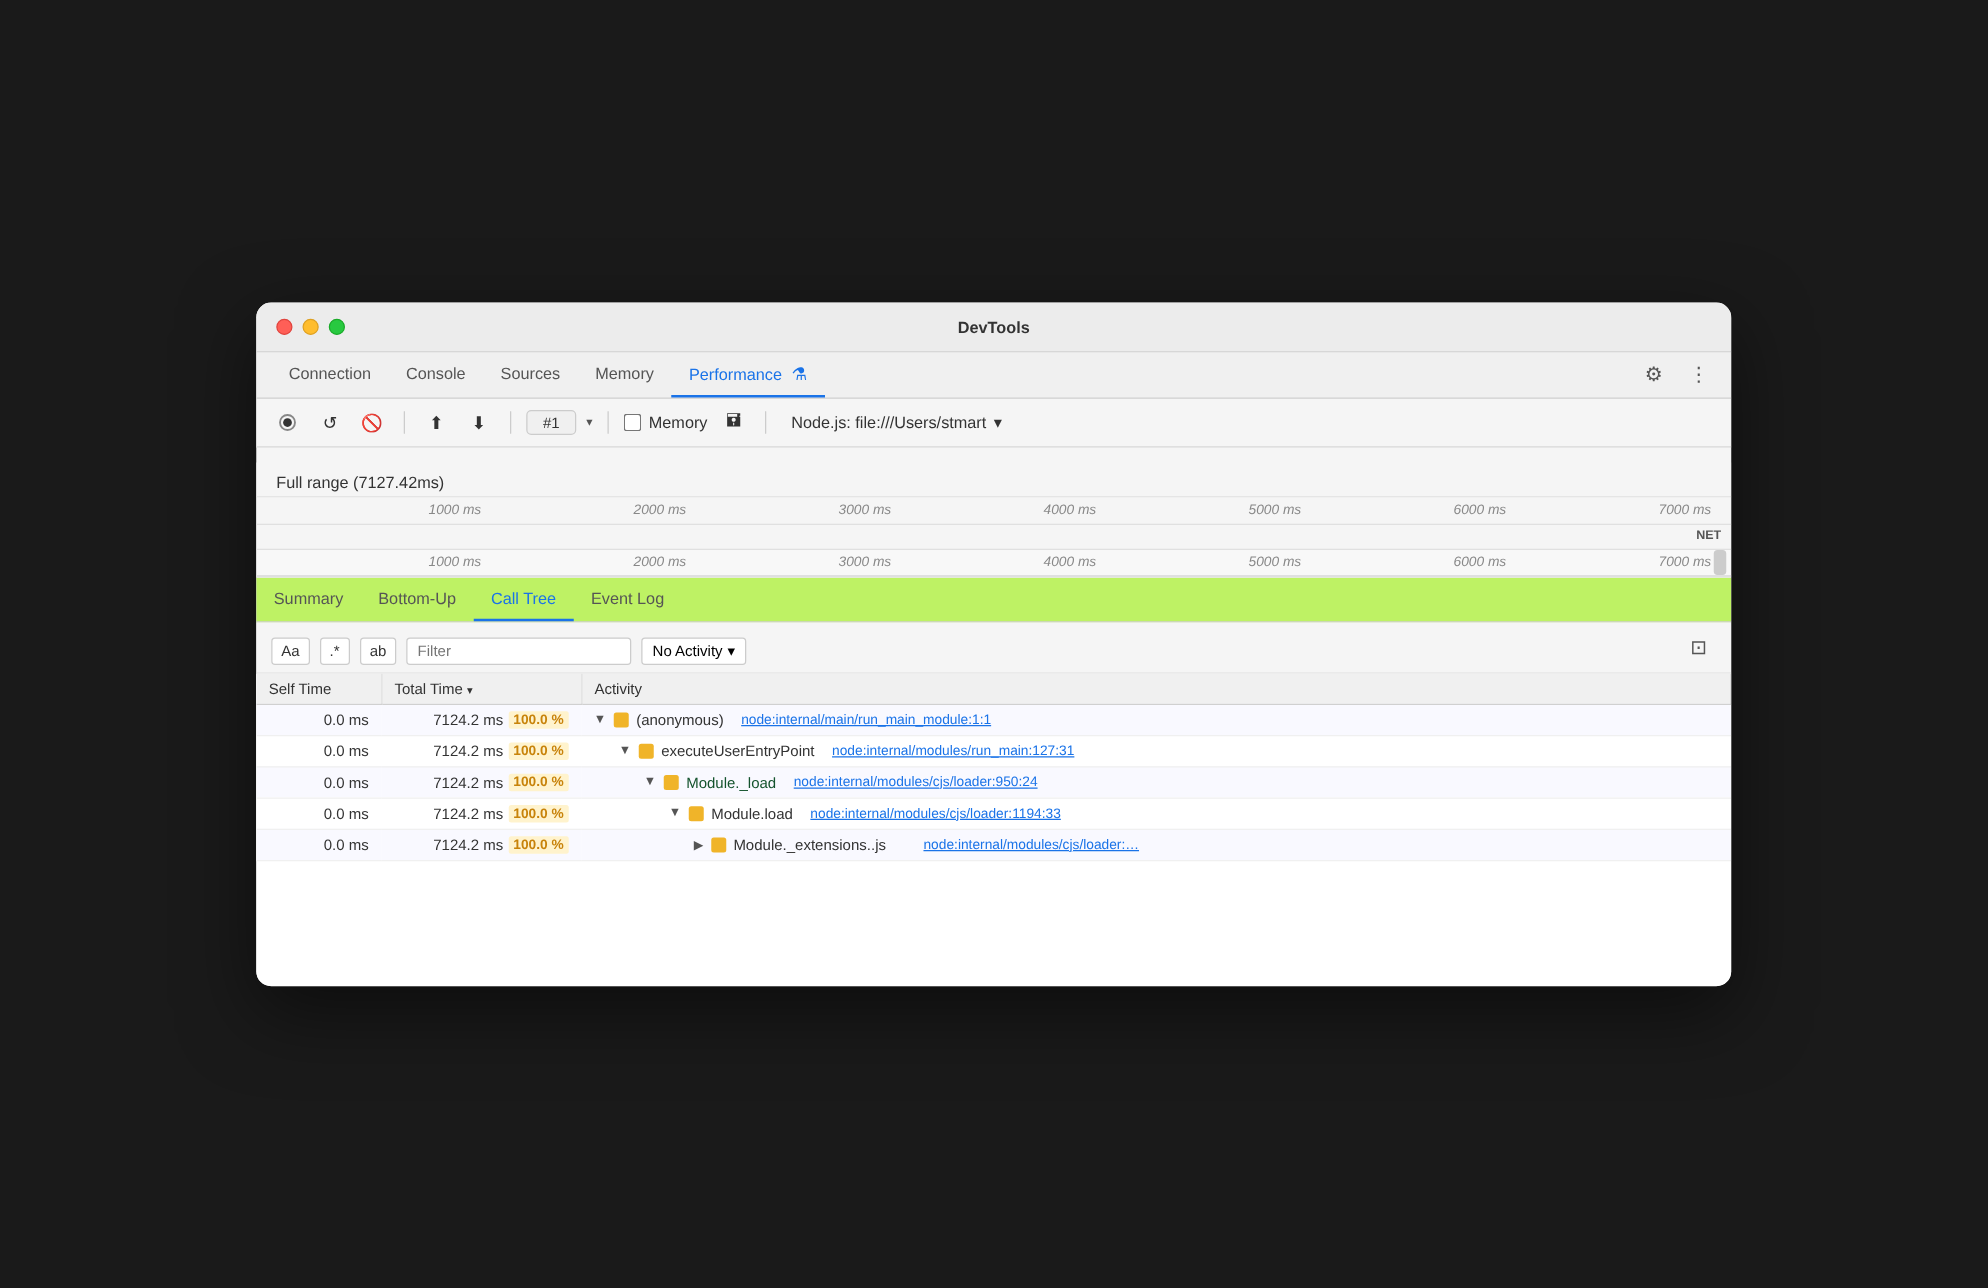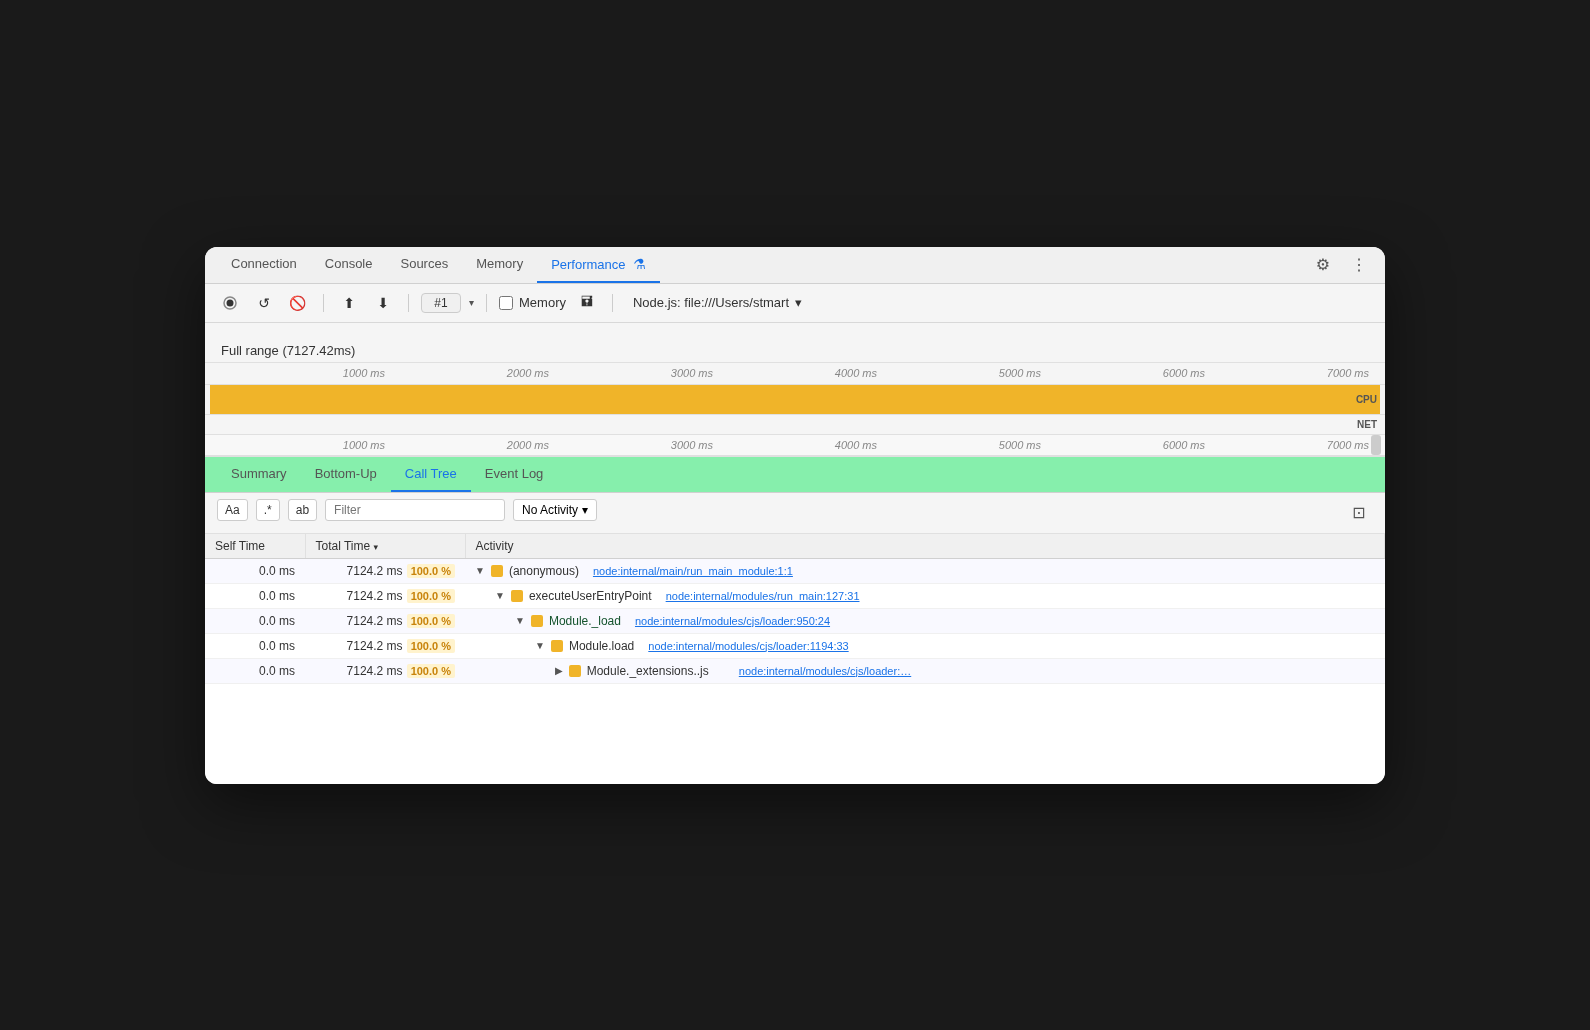--- a/index.html
+++ b/index.html
@@ -212,41 +212,41 @@
     .scroll-indicator {
       position: absolute;
       right: 4px;
       top: 0;
       bottom: 0;
       width: 10px;
       background: #ccc;
       border-radius: 3px;
     }
     .bottom-tabs {
-      background: #86efac;
-      display: flex;
-      align-items: center;
-      padding: 0 12px;
+      background: #bef264;
+      display: flex;
+      align-items: center;
+      padding: 0 0;
       border-bottom: 1px solid #d0d0d0;
     }
     .bottom-tab {
       padding: 9px 14px;
       font-size: 13px;
       color: #555;
       cursor: pointer;
       border-bottom: 2px solid transparent;
     }
     .bottom-tab.active {
       color: #1a73e8;
       border-bottom: 2px solid #1a73e8;
     }
     .filter-bar {
       background: #f5f5f5;
       display: flex;
-      align-items: flex-start;
+      align-items: flex-end;
       padding: 6px 12px;
       gap: 8px;
       border-bottom: 1px solid #e0e0e0;
     }
     .filter-btn {
       padding: 3px 7px;
       font-size: 12px;
       border: 1px solid #ccc;
       border-radius: 3px;
       cursor: pointer;
@@ -308,20 +308,28 @@
       height: 250px;
       background: #fff;
     }
     .sort-arrow { font-size: 9px; }
   </style>
 </head>
 <body>
 
 <div class="window">
 
+  <div class="title-bar">
+    <div class="traffic-lights">
+      <div class="traffic-light tl-red"></div>
+      <div class="traffic-light tl-yellow"></div>
+      <div class="traffic-light tl-green"></div>
+    </div>
+    <span class="window-title">DevTools</span>
+  </div>
 
   <div class="tabs-bar">
     <div class="tab">Connection</div>
     <div class="tab">Console</div>
     <div class="tab">Sources</div>
     <div class="tab">Memory</div>
     <div class="tab active">
       <span>Performance</span>
       <span style="margin-left:4px; font-size:14px;">⚗</span>
     </div>
@@ -369,24 +377,20 @@
       <span>1000 ms</span>
       <span>2000 ms</span>
       <span>3000 ms</span>
       <span>4000 ms</span>
       <span>5000 ms</span>
       <span>6000 ms</span>
       <span>7000 ms</span>
     </div>
   </div>
 
-  <div class="cpu-bar-container">
-    <div class="cpu-bar"></div>
-    <span class="cpu-label">CPU</span>
-  </div>
 
   <div class="net-bar-container">
     <span class="net-label">NET</span>
   </div>
 
   <div class="timeline-ruler2" style="cursor:pointer;">
     <div class="ruler-labels">
       <span></span>
       <span>1000 ms</span>
       <span>2000 ms</span>

